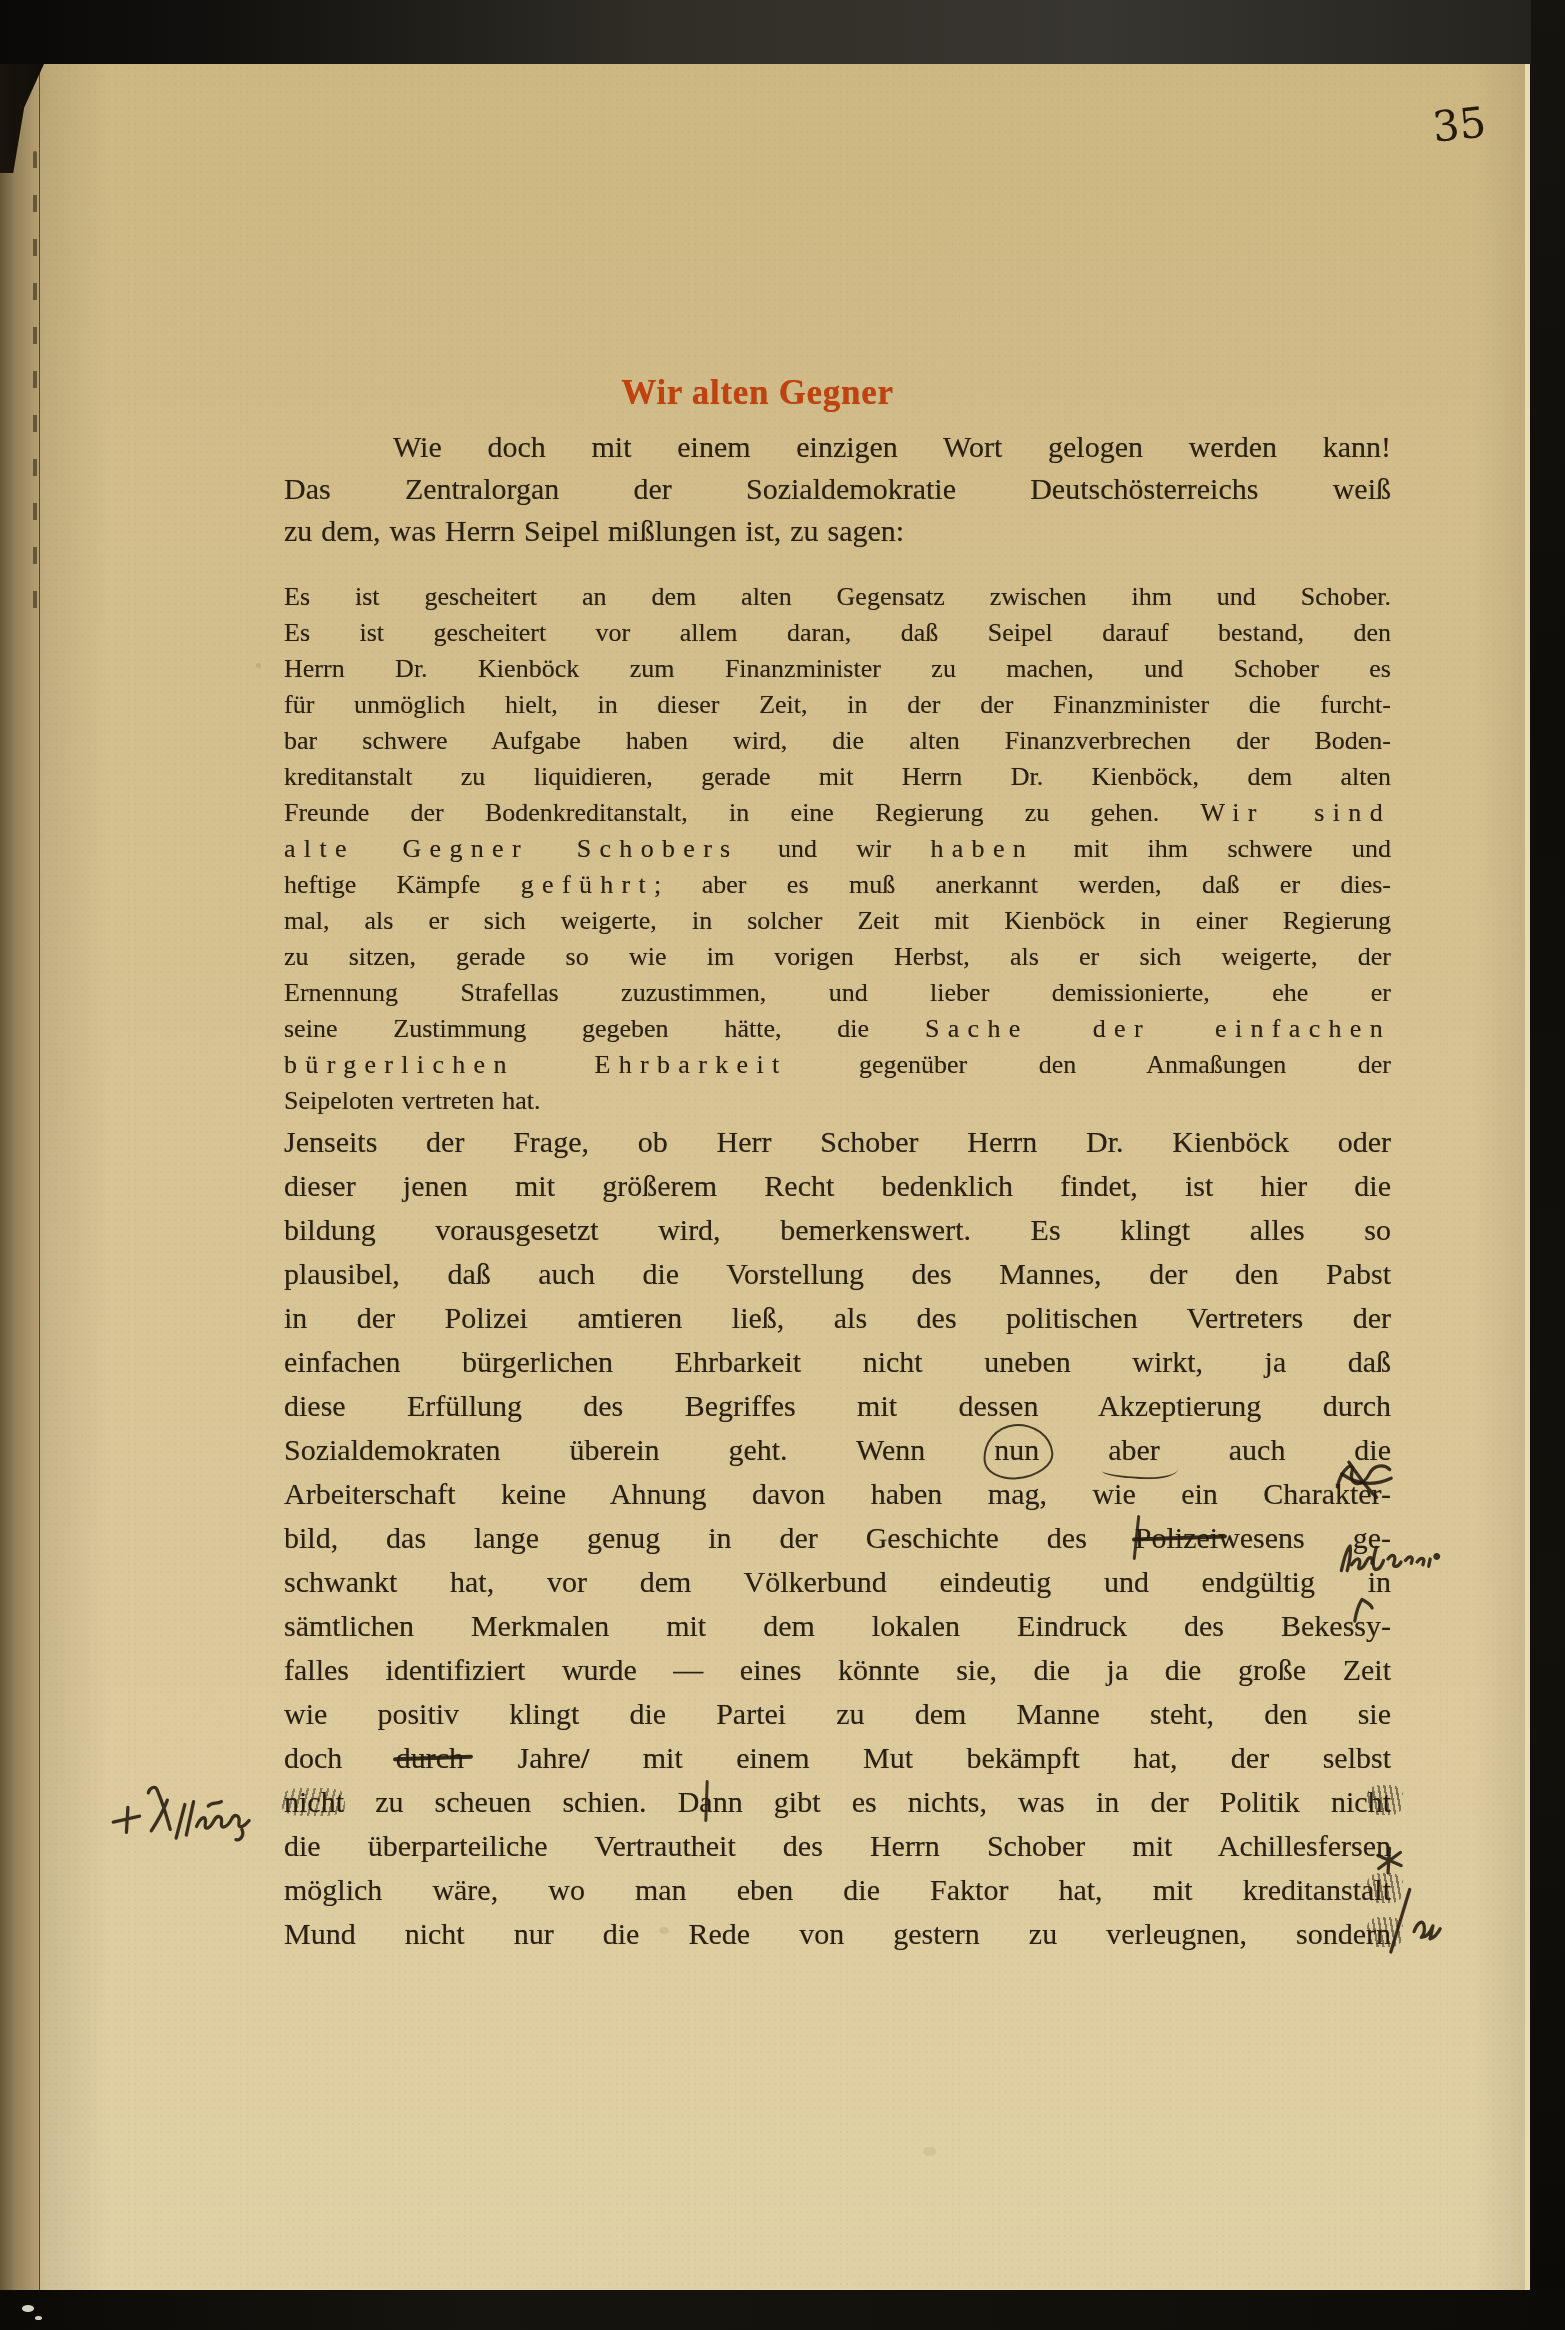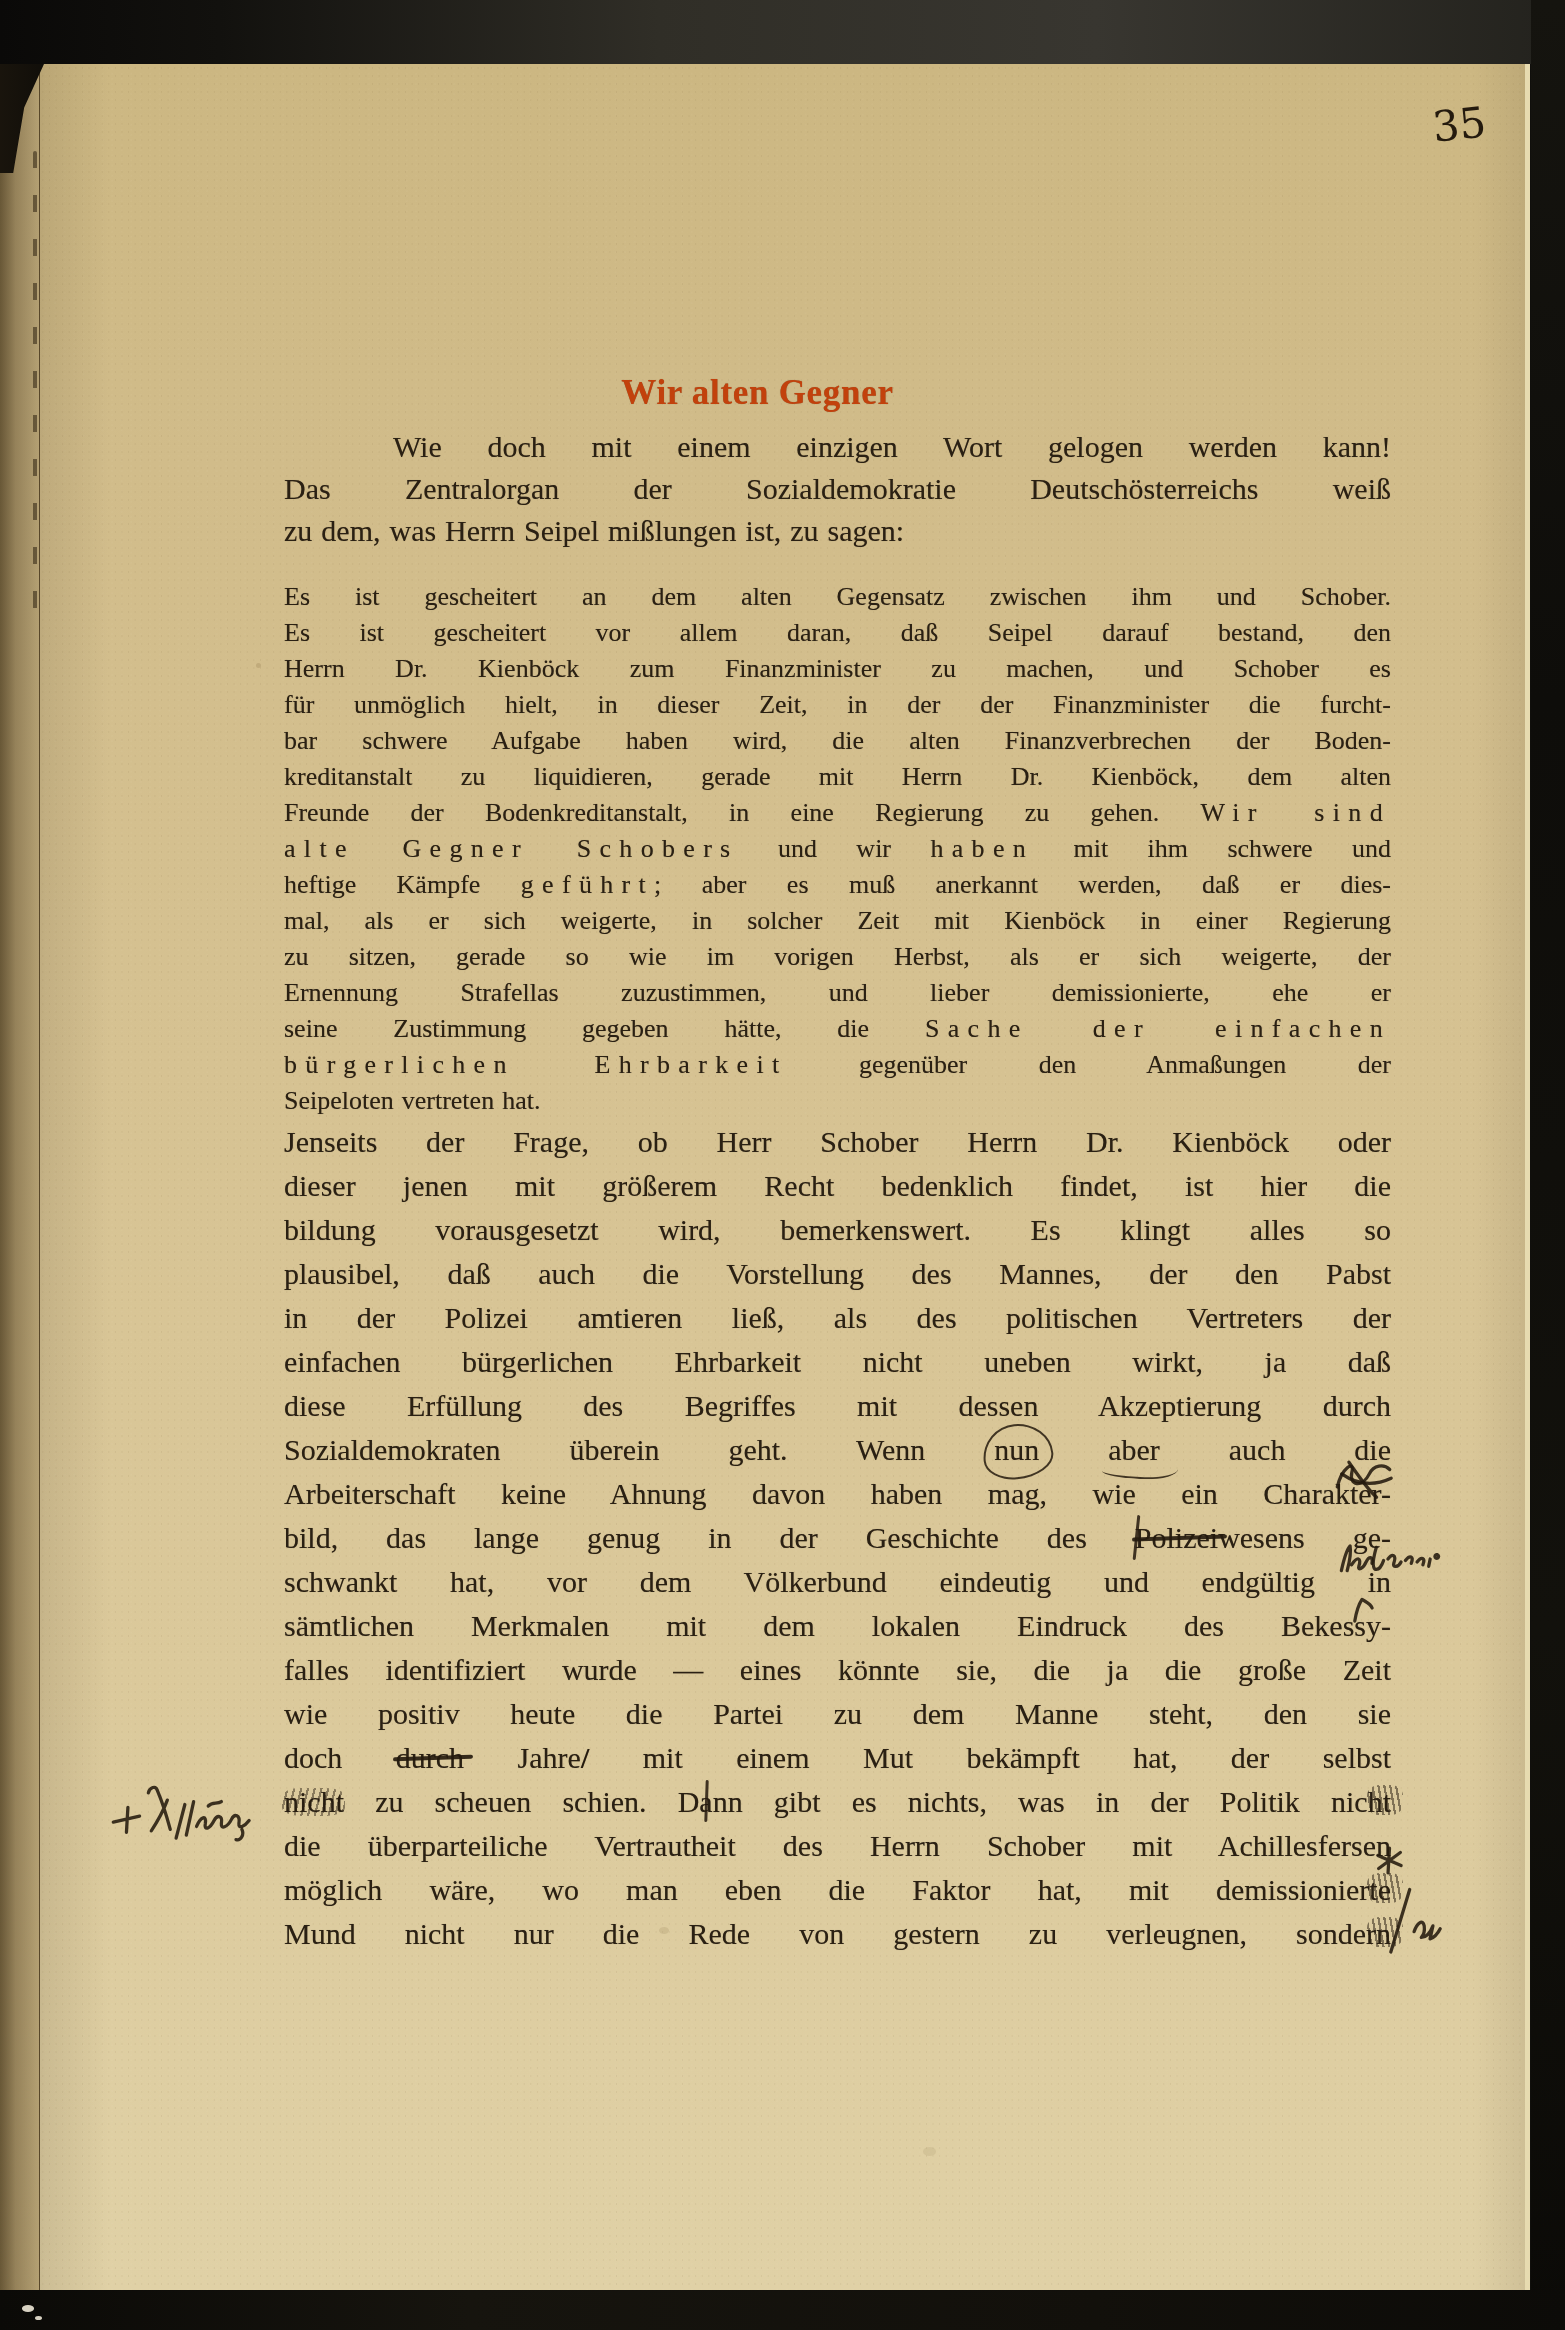--- a/index.html
+++ b/index.html
@@ -138,25 +138,25 @@
         <div class="tline jst"><span>plausibel, daß auch die Vorstellung des Mannes, der den Pabst</span></div>
         <div class="tline jst"><span>in der Polizei amtieren ließ, als des politischen Vertreters der</span></div>
         <div class="tline jst"><span>einfachen bürgerlichen Ehrbarkeit nicht uneben wirkt, ja daß</span></div>
         <div class="tline jst"><span>diese Erfüllung des Begriffes mit dessen Akzeptierung durch</span></div>
         <div class="tline jst"><span>Sozialdemokraten überein geht. Wenn </span><span class="h-circle">nun</span><span> </span><span class="h-swoosh">aber</span><span> auch die</span></div>
         <div class="tline jst"><span>Arbeiterschaft keine Ahnung davon haben mag, wie ein Charakter-</span></div>
         <div class="tline jst"><span>bild, das lange genug in der Geschichte des </span><span class="h-strike h-vbar">Polizei</span><span>wesens ge-</span></div>
         <div class="tline jst"><span>schwankt hat, vor dem Völkerbund eindeutig und endgültig in</span></div>
         <div class="tline jst"><span>sämtlichen Merkmalen mit dem lokalen Eindruck des Bekessy-</span></div>
         <div class="tline jst"><span>falles identifiziert wurde — eines könnte sie, die ja die große Zeit</span></div>
-        <div class="tline jst"><span>wie positiv heute die Partei zu dem Manne steht, den sie</span></div>
+        <div class="tline jst"><span>wie positiv klingt die Partei zu dem Manne steht, den sie</span></div>
         <div class="tline jst"><span>doch </span><span class="h-strike">durch</span><span> Jahre</span><span class="h-ink">/</span><span> mit einem Mut bekämpft hat, der selbst</span></div>
         <div class="tline jst"><span class="h-smudge">nicht</span><span> zu scheuen schien. </span><span class="h-vstroke">Dann</span><span> gibt es nichts, was in der Politik </span><span class="h-smudge-end">nicht</span></div>
         <div class="tline jst"><span>die überparteiliche Vertrautheit des Herrn Schober mit Achillesfersen</span></div>
-        <div class="tline jst"><span>möglich wäre, wo man eben die Faktor hat, mit </span><span class="h-smudge-end">demissionierte</span></div>
+        <div class="tline jst"><span>möglich wäre, wo man eben die Faktor hat, mit </span><span class="h-smudge-end">kreditanstalt</span></div>
         <div class="tline jst"><span>Mund nicht nur die Rede von gestern zu verleugnen, </span><span class="h-smudge-end">sondern</span></div>
       </div>
   </div>
 
   <div class="ann" style="left:1330px;top:1452px;width:67px;height:51px;">
     <svg viewBox="0 0 92 70">
       <path d="M10 48 C 16 22, 34 10, 30 28 C 26 46, 44 50, 54 30 C 60 18, 74 16, 82 24"></path>
       <path d="M16 30 C 36 44, 58 48, 84 36"></path>
       <path d="M26 14 C 40 34, 52 52, 64 62"></path>
     </svg>

